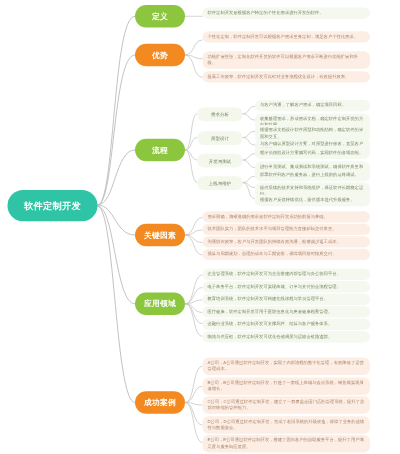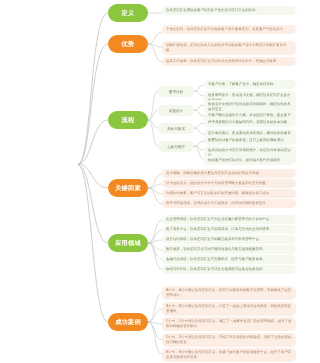--- a/index.html
+++ b/index.html
@@ -98,20 +98,21 @@
       <path d="M148,243 C156,243 154,269 162,269"></path>
 
       <path d="M148,322 C156,322 154,293 162,293"></path>
       <path d="M148,322 C156,322 154,309 162,309"></path>
       <path d="M148,322 C156,322 154,324 162,324"></path>
       <path d="M148,322 C156,322 154,340 162,340"></path>
       <path d="M148,322 C156,322 154,354 162,354"></path>
     </g>
   </svg>
 
+  <div class="node root">软件定制开发</div>
 
   <div class="node branch green" style="left:108px;top:4px;">定义</div>
   <div class="node leaf green" style="left:162px;top:6px;width:134px;">软件定制开发是根据客户特定的个性化需求进行开发的软件。</div>
 
   <div class="node branch orange" style="left:108px;top:35px;">优势</div>
   <div class="node leaf orange" style="left:162px;top:25px;width:134px;">个性化定制，软件定制开发可以根据客户需求量身定制，满足客户个性化需求。</div>
   <div class="node leaf orange" style="left:162px;top:41px;width:134px;">功能扩展性强，定制化软件开发的软件可以根据客户需求不断进行功能扩展和升级。</div>
   <div class="node leaf orange" style="left:162px;top:57px;width:134px;">提高工作效率，软件定制开发可以针对业务流程优化设计，有效提升效率。</div>
 
   <div class="node branch green" style="left:108px;top:111px;">流程</div>

